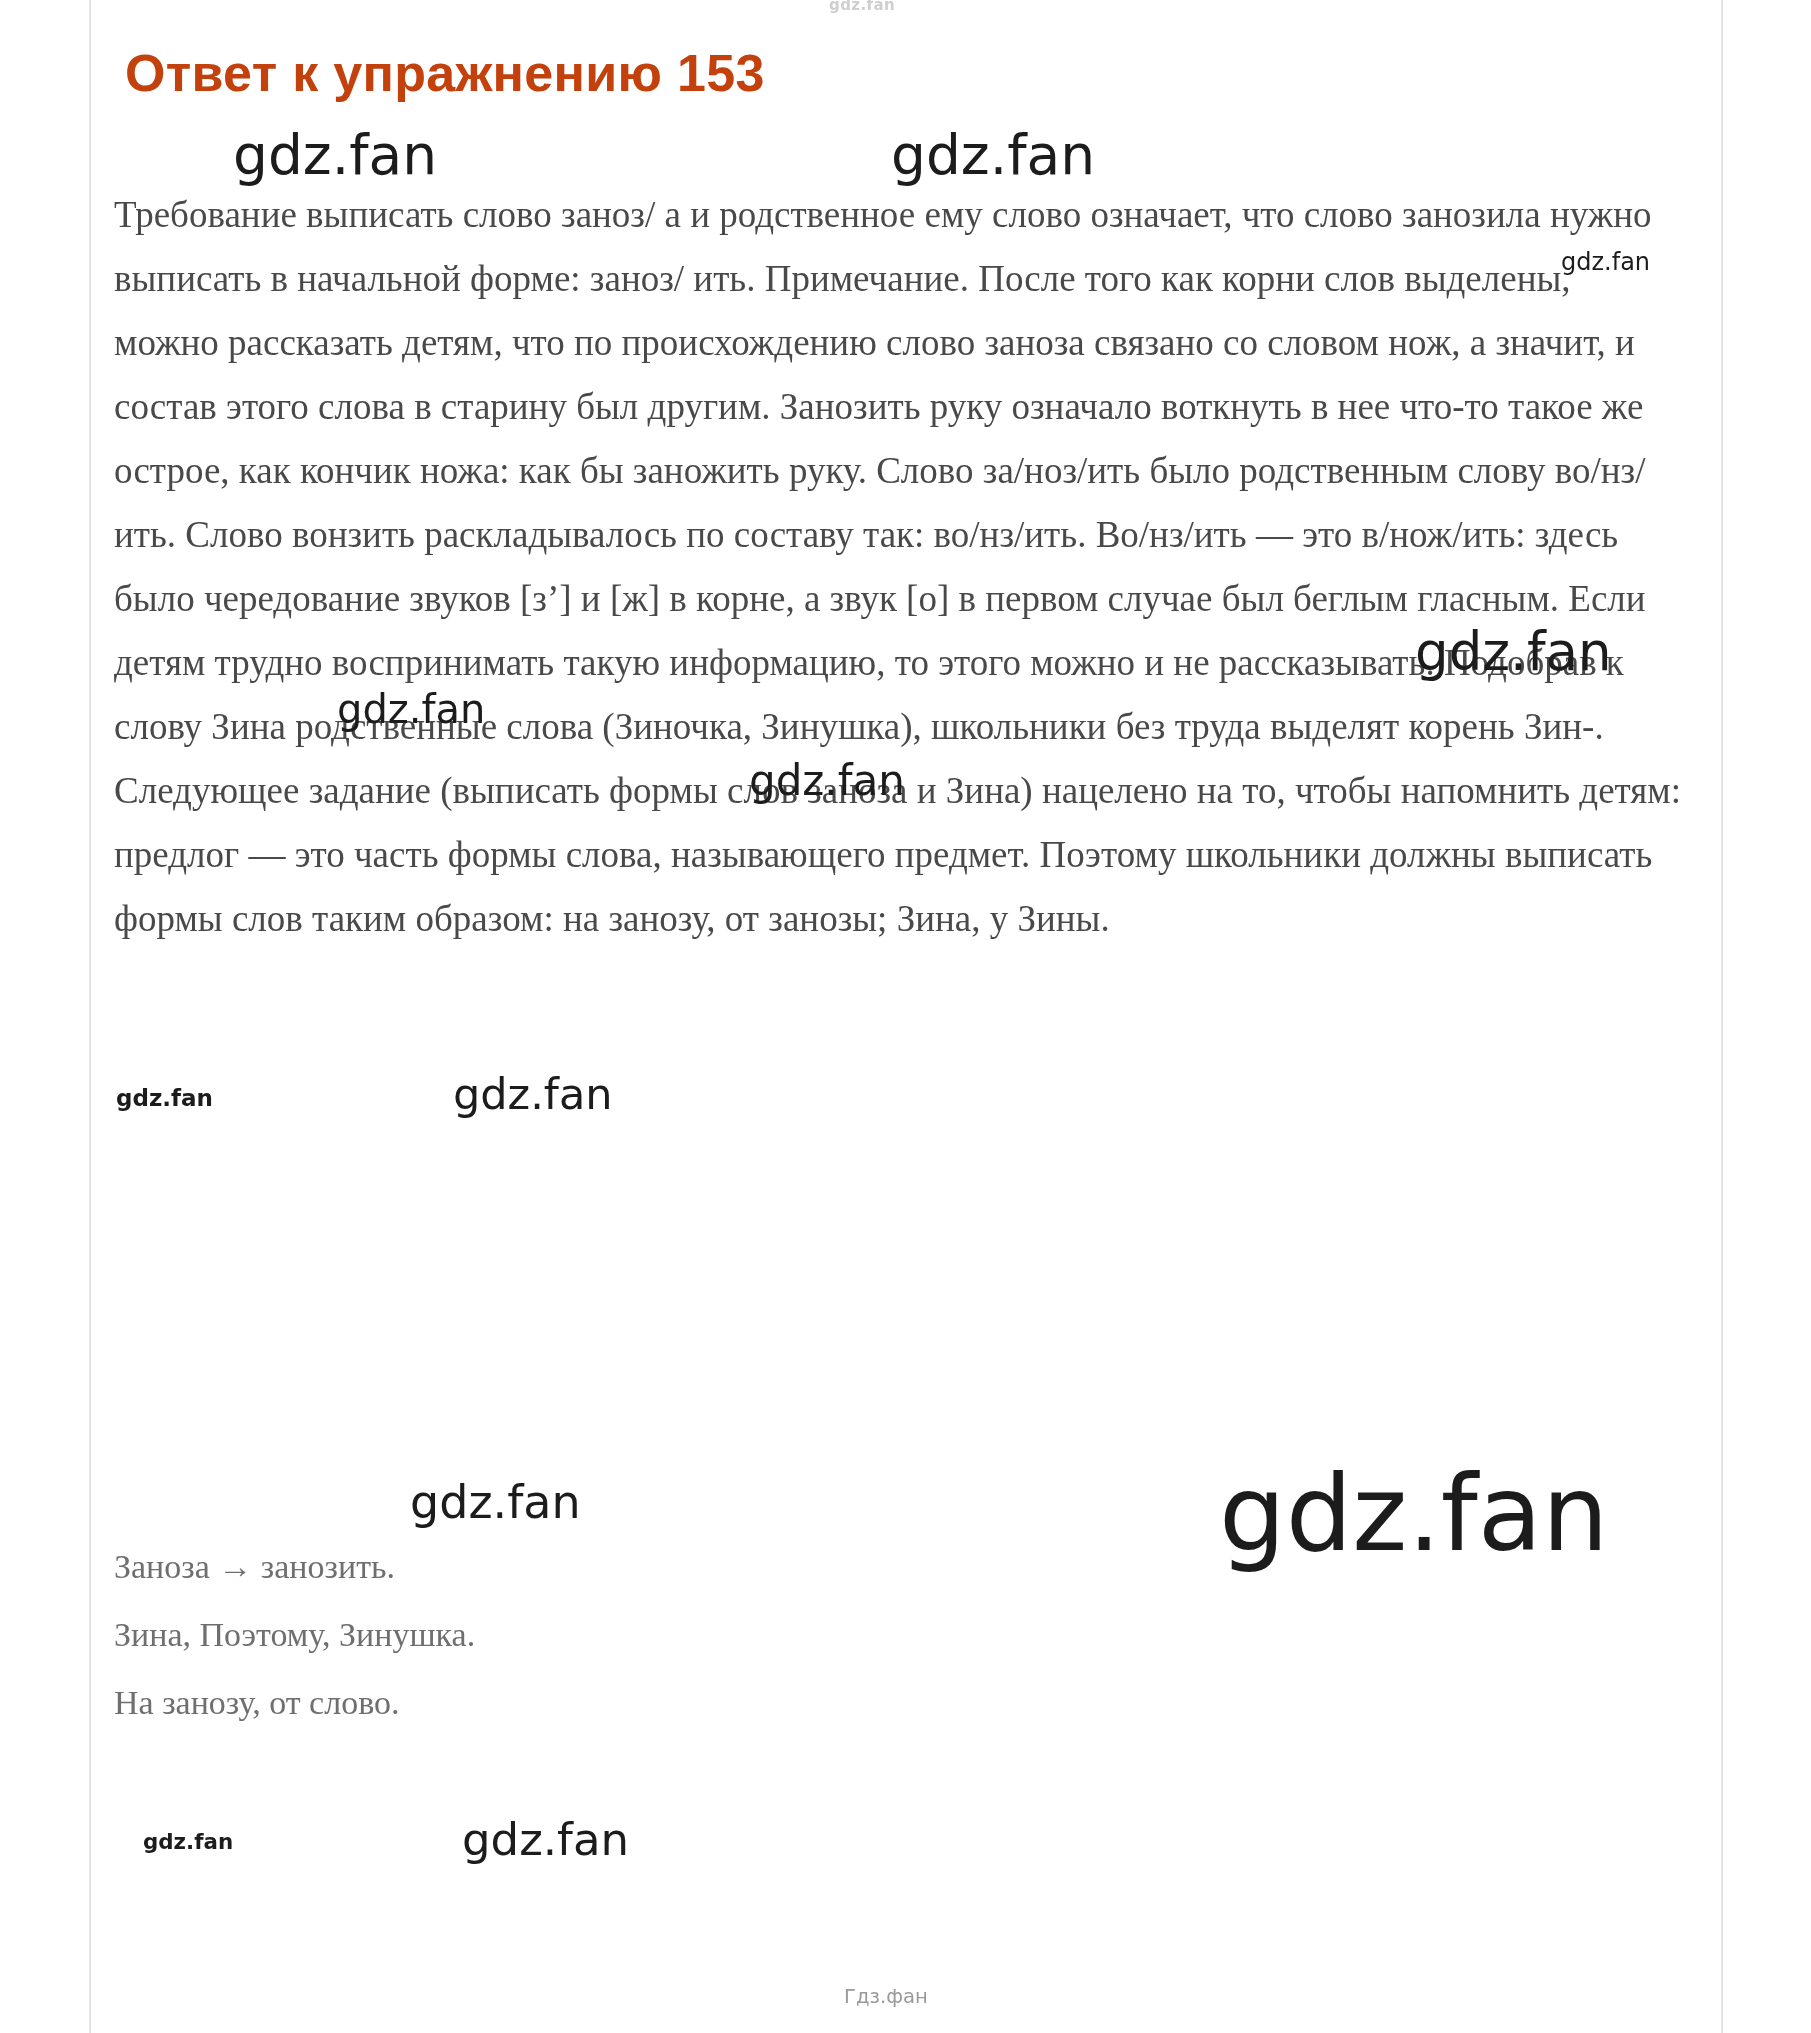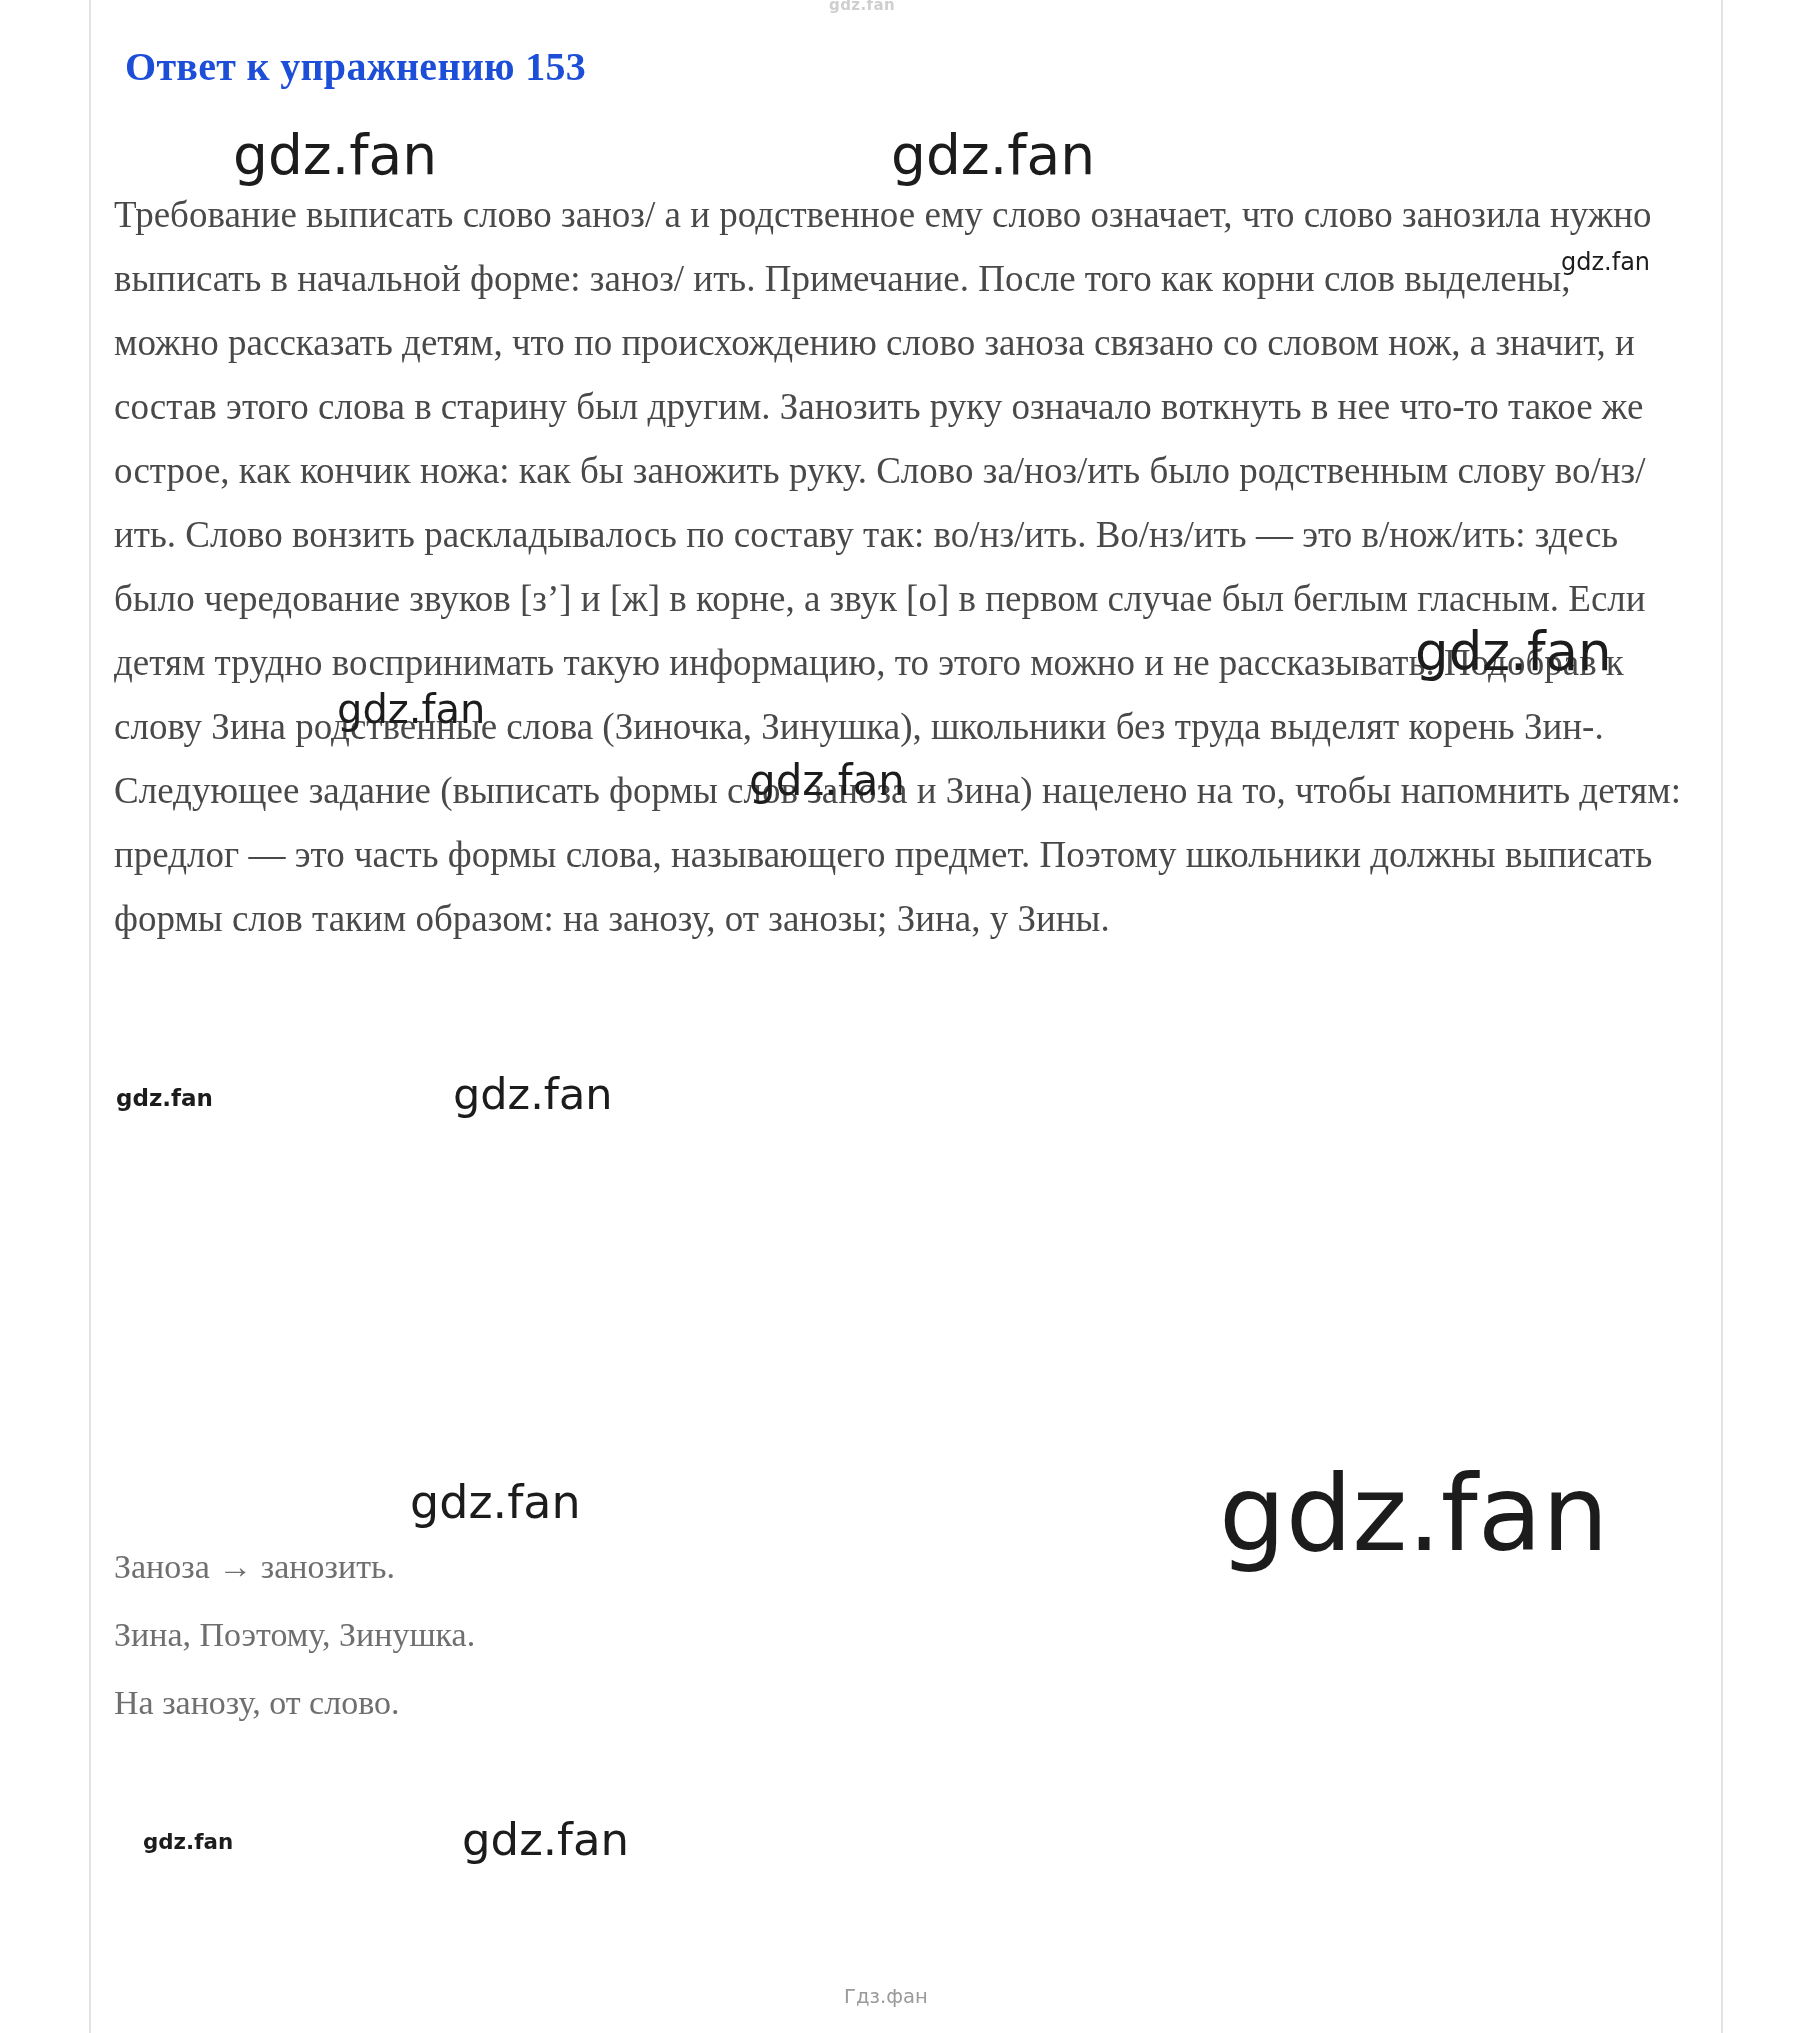--- a/index.html
+++ b/index.html
@@ -39,24 +39,24 @@
     width: 1.8px;
     height: 2034px;
     background: #e3e3e3;
   }
 
   
   #heading {
     position: absolute;
     left: 125px;
     top: 43px;
-    font-family: Liberation Serif, serif;
+    font-family: Liberation Sans, sans-serif;
     font-weight: bold;
-    font-size: 40px;
-    color: #1d4ed8;
+    font-size: 52px;
+    color: #c2410c;
     letter-spacing: 0.3px;
     white-space: nowrap;
   }
 
   
   #body-text {
     position: absolute;
     left: 114px;
     top: 183px;
     width: 1568px;

